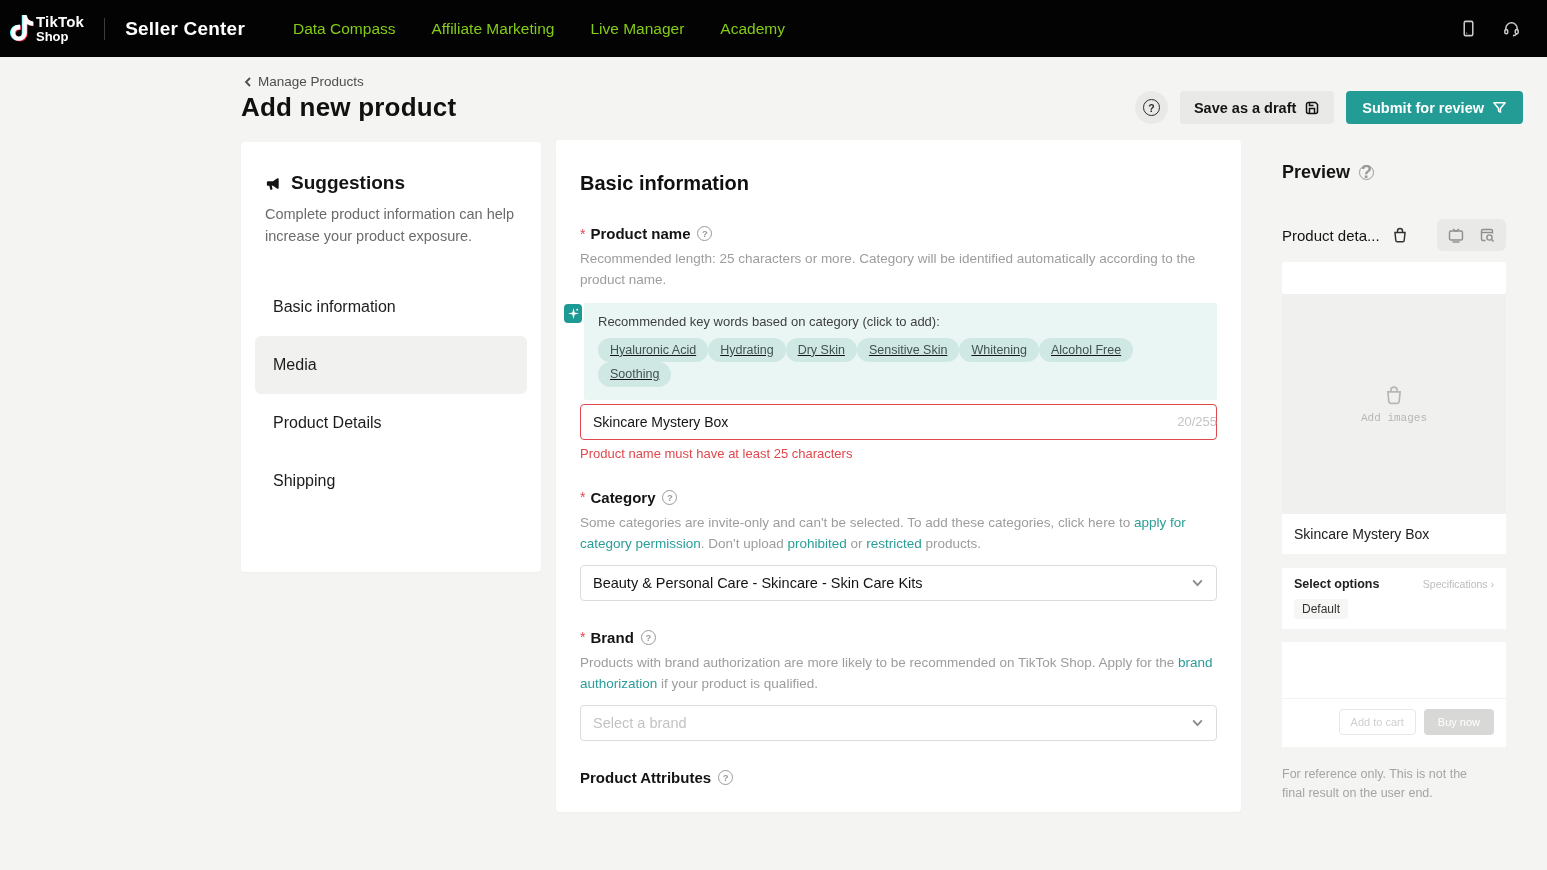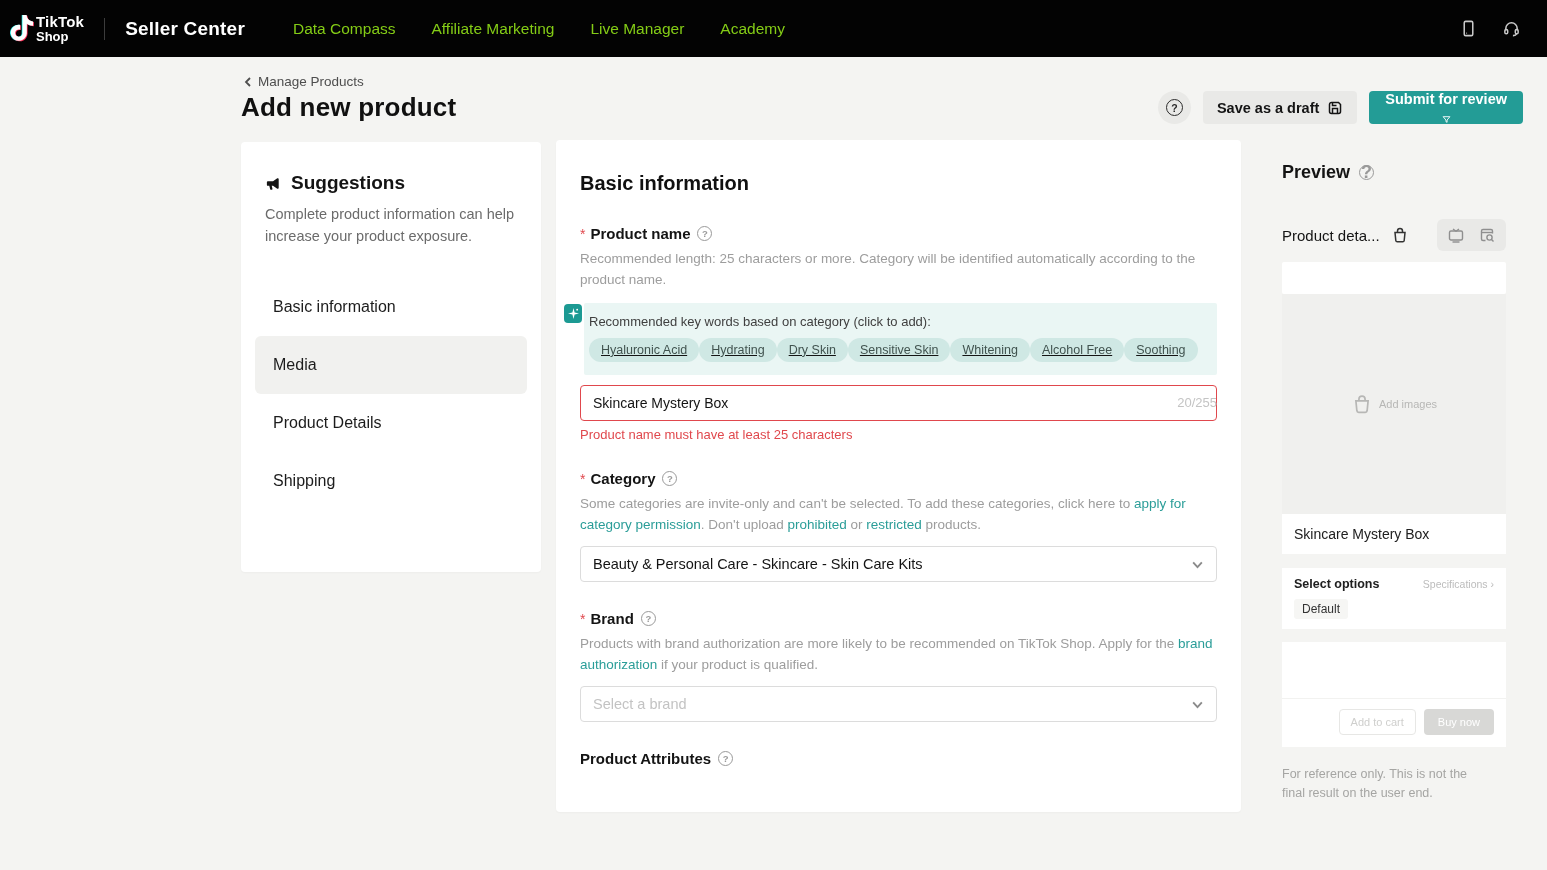--- a/index.html
+++ b/index.html
@@ -44,21 +44,21 @@
   }
   .btn-draft {
     height:33px; padding:0 14px; background:#e9e9e7; border:none; border-radius:4px;
     font-size:14.5px; font-weight:600; color:#141414; display:flex; align-items:center; gap:8px;
     cursor:pointer; font-family:inherit;
   }
   .btn-draft svg { width:16px; height:16px; stroke:#141414; fill:none; stroke-width:1.5; }
   .btn-submit {
     height:33px; padding:0 16px; background:#239c96; border:none; border-radius:4px;
     font-size:14.5px; font-weight:600; color:#fff; display:flex; align-items:center; gap:8px;
-    cursor:pointer; font-family:inherit;flex-direction:column;
+    cursor:pointer; font-family:inherit;
   }
   .btn-submit svg { width:15px; height:15px; stroke:#fff; fill:none; stroke-width:1.6; }
   
   .sidebar-card {
     position:absolute; left:241px; top:142px; width:300px; height:430px;
     background:#fff; border-radius:4px; box-shadow:0 1px 2px rgba(0,0,0,.03); padding:30px 14px 0;
   }
   .sg-title { display:flex; align-items:center; gap:9px; margin:0 10px 10px; }
   .sg-title svg { width:17px; height:17px; fill:#141414; }
   .sg-title span { font-size:19px; font-weight:700; }
@@ -80,21 +80,21 @@
   .field-label .lbl { font-size:15px; font-weight:700; color:#141414; }
   .help-icon {
     width:15px; height:15px; border:1.2px solid #9a9a9a; border-radius:50%;
     display:inline-flex; align-items:center; justify-content:center;
     font-size:9.5px; color:#9a9a9a; font-weight:600; cursor:pointer; flex:0 0 auto;
   }
   .desc { font-size:13.5px; color:#9d9d9d; line-height:1.55; margin-bottom:10px; max-width:642px; }
   .desc a { color:#2a9d98; text-decoration:none; cursor:pointer; }
   .recommend-panel {
     position:relative; background:#eaf6f4; border-radius:2px;
-    padding:11px 5px 13px; margin:12px 0 10px 4px;
+    padding:11px 14px 13px; margin:12px 0 4px 4px;
   }
   .sparkle-badge {
     position:absolute; left:-20px; top:1px; width:18px; height:19px;
     background:#1c9a93; border-radius:4px; display:flex; align-items:center; justify-content:center;
   }
   .sparkle-badge svg { width:11px; height:11px; fill:#fff; }
   .recommend-title { font-size:13px; color:#3f3f3f; margin-bottom:9px; }
   .chips { display:flex; gap:0; flex-wrap:wrap;text-decoration:underline; }
   .chip {
     background:#cfe8e4; color:#41534f; font-size:12.5px; line-height:1;
@@ -121,21 +121,21 @@
   .preview-title span { font-size:18px; font-weight:700; }
   .preview-tabs { display:flex; align-items:center; margin-bottom:11px; }
   .ptab-label { font-size:15px; color:#141414; margin-right:11px; cursor:pointer; }
   .bag-icon { width:18px; height:18px; stroke:#333; fill:none; stroke-width:1.5; cursor:pointer; }
   .icon-group {
     margin-left:auto; background:#e9e9e7; border-radius:6px;
     display:flex; align-items:center; gap:15px; padding:8px 11px;
   }
   .icon-group svg { width:16px; height:16px; stroke:#8f8f8f; fill:none; stroke-width:1.4; cursor:pointer; }
   .mock-searchbar { background:#fff; height:32px; border-radius:2px; }
-  .mock-image { background:#f0f0ee; height:220px; display:flex; flex-direction:row; align-items:center; justify-content:center; gap:6px; }
+  .mock-image { background:#f0f0ee; height:220px; display:flex; flex-direction:column; align-items:center; justify-content:center; gap:6px;font-family:Liberation Mono, monospace; }
   .mock-image svg { width:22px; height:22px; stroke:#b7b7b5; fill:none; stroke-width:1.4; }
   .mock-image span { font-size:11px; color:#b7b7b5; }
   .mock-title { background:#fff; height:40px; display:flex; align-items:center; padding:0 12px; font-size:14px; color:#202020; }
   .mock-spec { background:#fff; margin-top:14px; padding:9px 12px 10px; }
   .mock-spec-row { display:flex; align-items:center; justify-content:space-between; margin-bottom:8px; }
   .mock-spec-row .so { font-size:12.5px; font-weight:700; color:#202020; }
   .mock-spec-row .sp { font-size:10.5px; color:#bcbcbc; cursor:pointer; }
   .mock-default { display:inline-block; font-size:12px; color:#333; background:#f6f6f4; border-radius:3px; padding:3px 8px; }
   .mock-actions { background:#fff; margin-top:13px; height:105px; display:flex; flex-direction:column; }
   .mock-actions .spacer { flex:1; border-bottom:1px solid #f2f2f0; }

